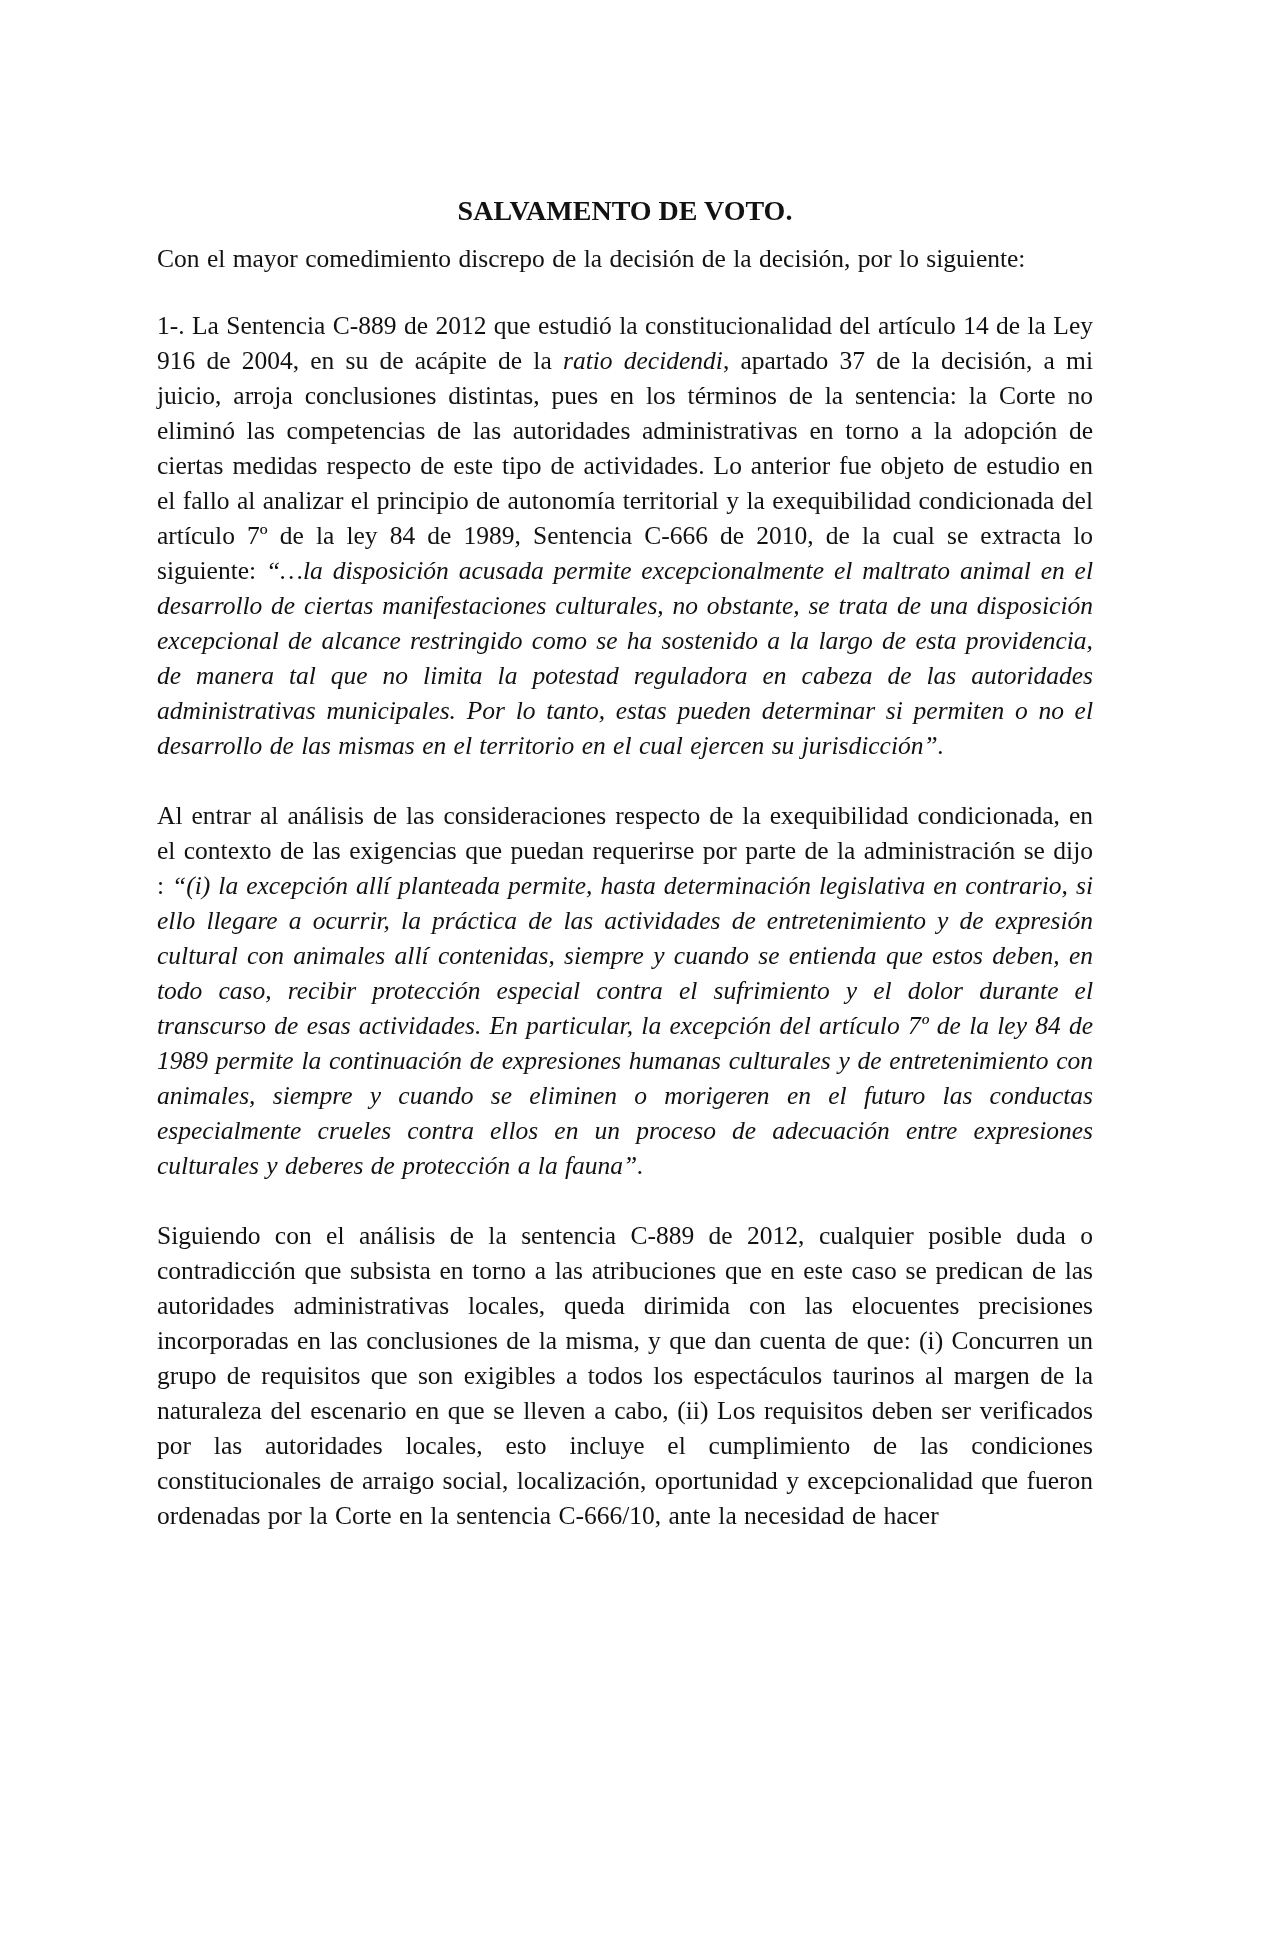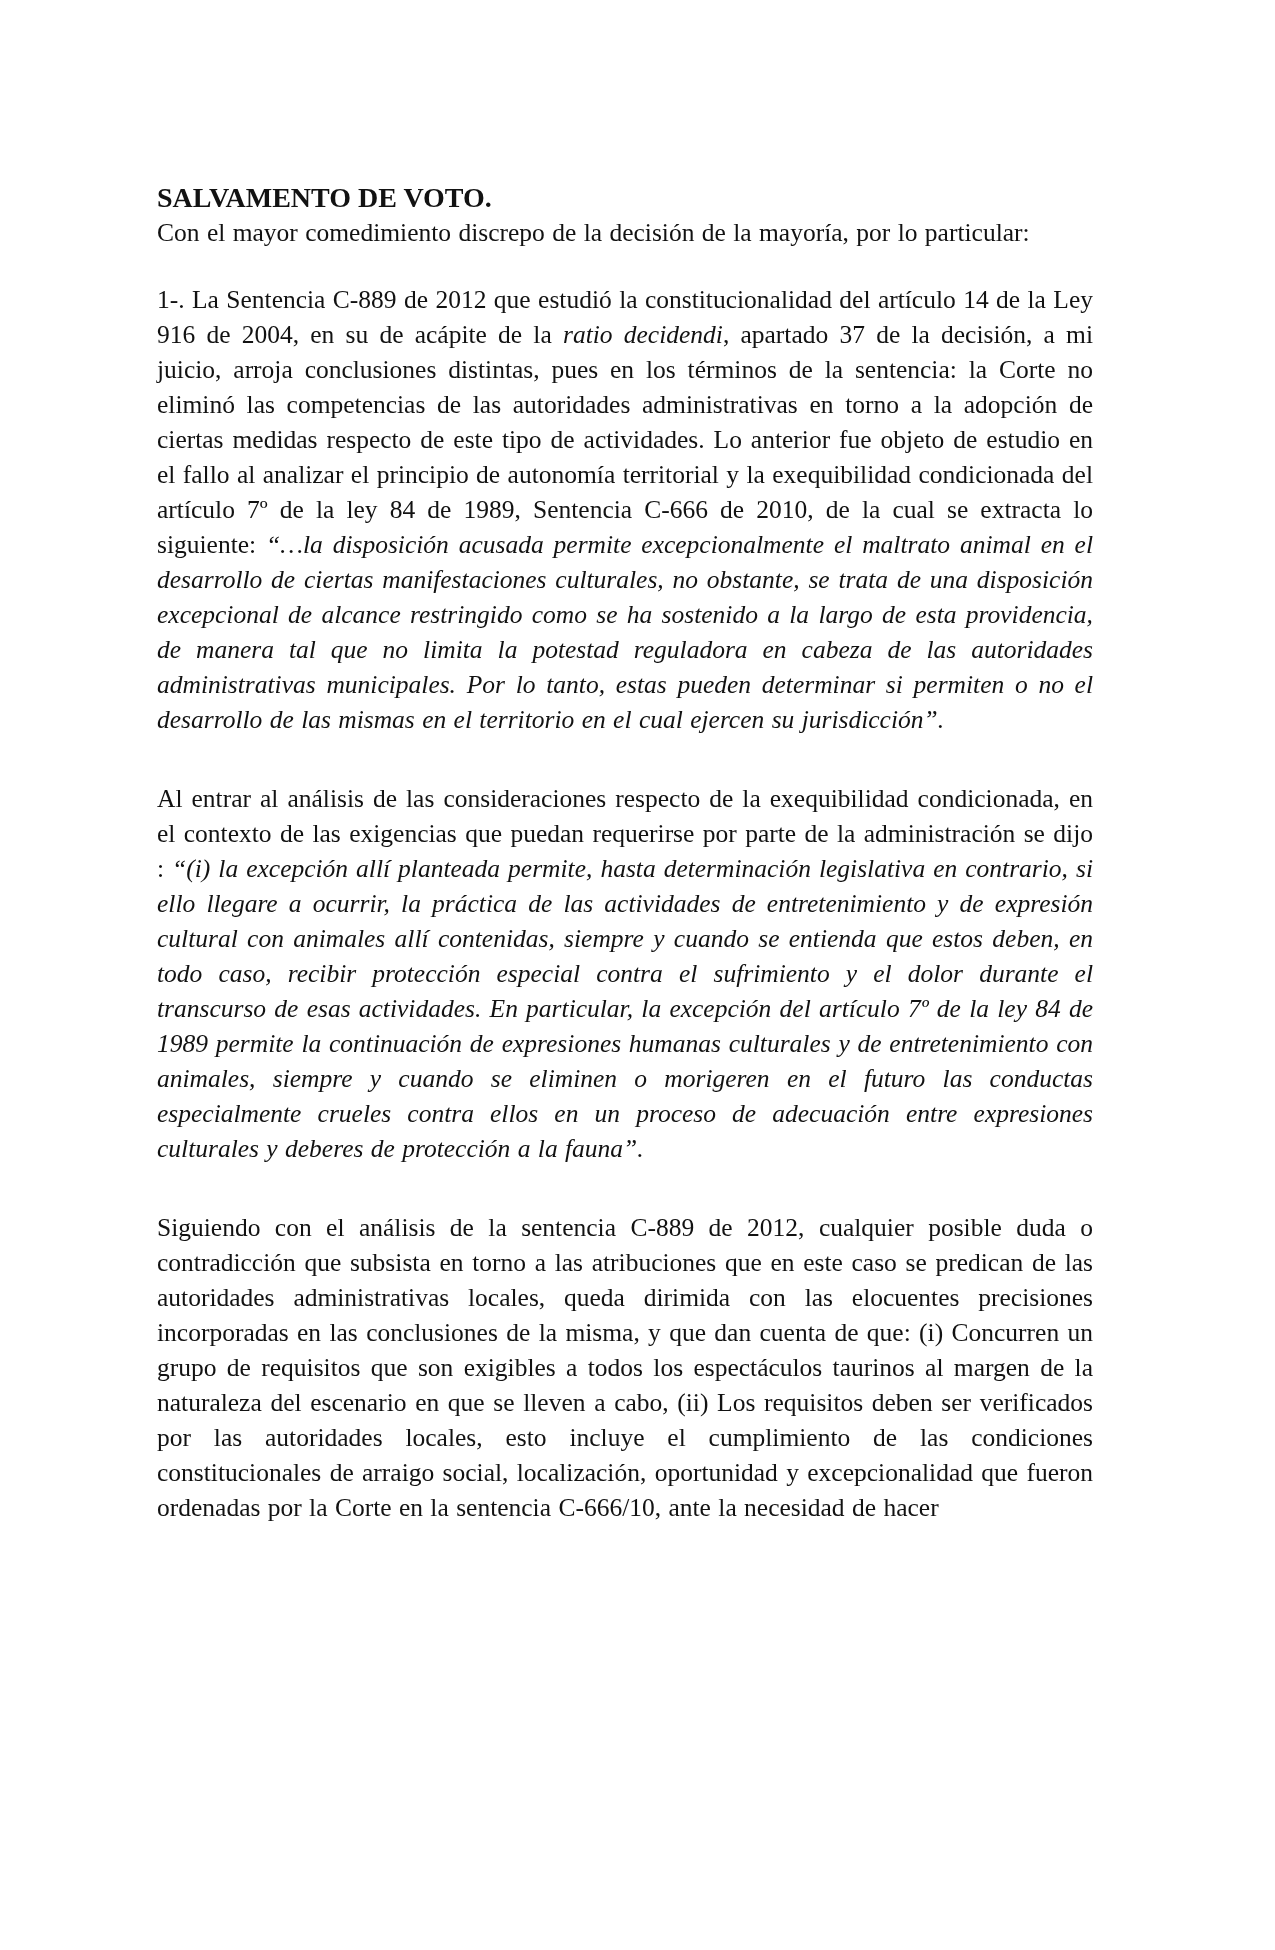--- a/index.html
+++ b/index.html
@@ -15,50 +15,51 @@
     color: #121212;
     overflow: hidden;
   }
   .page {
     position: absolute;
     left: 157px;
     top: 180px;
     width: 936px;
   }
   .doc-title {
-    margin: 0;
+    margin: 13px;
     font-size: 28px;
     font-weight: bold;
+    text-align: center;
     line-height: 35px;
     letter-spacing: 0px;
   }
   .doc-para {
     margin: 0;
     font-size: 25.5px;
     line-height: 35px;
     text-align: justify;
     text-justify: inter-word;
     word-spacing: 1px;
   }
   .doc-para.gap {
-    margin-top: 44px;
+    margin-top: 35px;
   }
   .doc-para.gap-lg {
     margin-top: 32px;
   }
   .run.italic {
     font-style: italic;
   }
 </style>
 </head>
 <body>
 
 <main class="page">
   <h1 class="doc-title">SALVAMENTO DE VOTO.</h1>
 
-  <p class="doc-para"><span class="run">Con el mayor comedimiento discrepo de la decisión de la mayoría, por lo particular:</span></p>
+  <p class="doc-para"><span class="run">Con el mayor comedimiento discrepo de la decisión de la decisión, por lo siguiente:</span></p>
 
   <p class="doc-para gap-lg"><span class="run">1-. La Sentencia C-889 de 2012 que estudió la constitucionalidad del artículo 14 de la Ley 916 de 2004, en su de acápite  de la </span><span class="run italic">ratio decidendi</span><span class="run">, apartado 37 de la decisión, a mi juicio, arroja conclusiones distintas, pues en los términos de la sentencia: la Corte no eliminó las competencias de las autoridades administrativas en torno a la adopción de ciertas medidas respecto de este tipo de actividades. Lo anterior fue objeto de estudio en el fallo al analizar el principio de autonomía territorial y la exequibilidad condicionada del artículo 7º de la ley 84 de 1989,  Sentencia C-666 de 2010, de la cual se extracta lo siguiente: </span><span class="run italic">“…la disposición acusada permite excepcionalmente el maltrato animal en el desarrollo de ciertas manifestaciones culturales, no obstante, se trata de una disposición excepcional de alcance restringido como se ha sostenido a la largo de esta providencia, de manera tal que no limita la potestad reguladora en cabeza de las autoridades administrativas municipales. Por lo tanto, estas pueden determinar si permiten o no el desarrollo de las mismas en el territorio en el cual ejercen su jurisdicción”.</span></p>
 
   <p class="doc-para gap"><span class="run">Al entrar al análisis de las consideraciones respecto de la exequibilidad condicionada, en el contexto de las exigencias que puedan requerirse por parte de la administración se dijo : </span><span class="run italic">“(i) la excepción allí planteada permite, hasta determinación legislativa en contrario, si ello llegare a ocurrir, la práctica de las actividades de entretenimiento y de expresión cultural con animales allí contenidas, siempre y cuando se entienda que estos deben, en todo caso, recibir protección especial contra el sufrimiento y el dolor durante el transcurso de esas actividades. En particular, la excepción del artículo 7º  de la ley 84 de 1989 permite la continuación de expresiones humanas culturales y de entretenimiento con animales, siempre y cuando se eliminen o morigeren en el futuro las conductas especialmente crueles contra ellos en un proceso de adecuación entre expresiones culturales y deberes de protección a la fauna”.</span></p>
 
   <p class="doc-para gap"><span class="run">Siguiendo con el análisis de la sentencia C-889 de 2012, cualquier posible duda o contradicción  que subsista en torno a las atribuciones que en este caso se predican de las autoridades administrativas locales, queda dirimida con las elocuentes precisiones incorporadas en las conclusiones de la misma, y que dan cuenta de que:  (i) Concurren un grupo de requisitos que son exigibles a todos los espectáculos taurinos al margen de la naturaleza del escenario en que se lleven a cabo, (ii) Los requisitos deben ser verificados por las autoridades locales, esto incluye el cumplimiento de las condiciones constitucionales de arraigo social, localización, oportunidad y excepcionalidad que fueron ordenadas por la Corte en la sentencia C-666/10, ante la necesidad de hacer</span></p>
 </main>
 
 </body></html>

